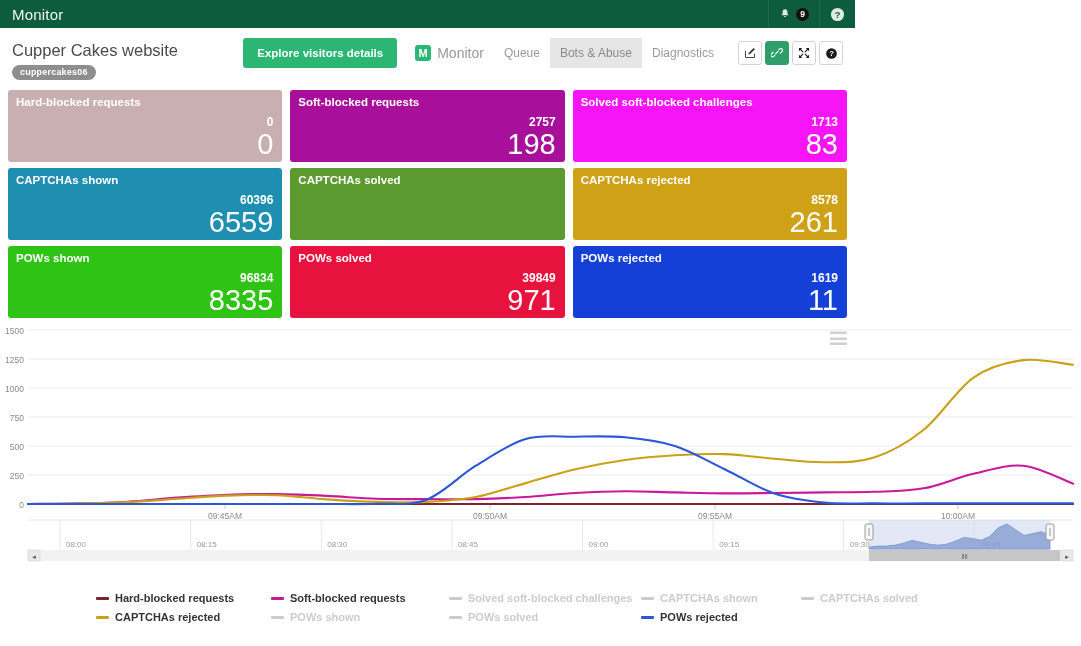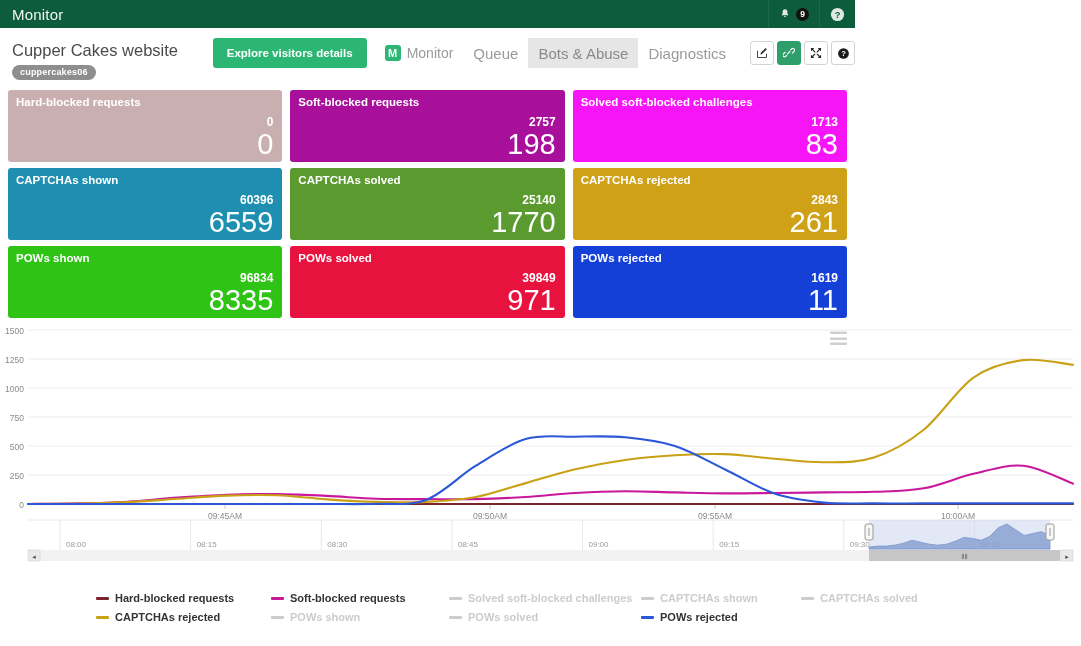--- a/index.html
+++ b/index.html
@@ -41,32 +41,32 @@
 
   
   .subhead { position: relative; height: 62px; padding: 12px 12px 0 12px; }
   .page-title { font-size: 16.5px; color: #4a4a4a; font-weight: 400; line-height: 20px; }
   .pill {
     display: inline-block; margin-top: 5px;
     background: #8e8e8e; color: #fff; font-size: 9px; font-weight: bold;
     border-radius: 8px; padding: 2px 8px 3px 8px; letter-spacing: .2px;
   }
   .subhead-right {
-    position: absolute; right: 0; top: 10px;
+    position: absolute; right: 12px; top: 10px;
     display: flex; align-items: center; gap: 8px;
   }
   .btn-explore {
     background: #2cb673; color: #fff; border: none;
     font-size: 11.5px; font-weight: bold; border-radius: 3px;
     padding: 0 14px; height: 30px; cursor: pointer; white-space: nowrap;
   }
   .navgroup { display: flex; align-items: stretch; height: 30px; }
   .nav-tab {
     display: flex; align-items: center; gap: 6px;
-    padding: 0 10px; font-size: 15px; color: #9a9a9a; cursor: pointer;
+    padding: 0 10px; font-size: 12px; color: #9a9a9a; cursor: pointer;
     background: #fff; white-space: nowrap;
   }
   .nav-tab.active { color: #9a9a9a; font-size: 14px; }
   .nav-tab.selected { background: #e6e6e6; color: #8a8a8a; }
   .m-badge {
     width: 16px; height: 16px; background: #2cb673; color: #fff;
     font-size: 11px; font-weight: bold; border-radius: 3px;
     display: inline-flex; align-items: center; justify-content: center;
   }
   .iconbtns { display: flex; gap: 3px; margin-left: 6px; }
@@ -225,29 +225,25 @@
     <div class="tile-row">
       <div class="tile" style="background: rgb(30, 143, 176);">
         <div class="tile-label">CAPTCHAs shown</div>
         <div class="tile-nums">
           <div class="tile-sub">60396</div>
           <div class="tile-main">6559</div>
         </div>
       </div>
       <div class="tile" style="background: rgb(90, 154, 46);">
         <div class="tile-label">CAPTCHAs solved</div>
-        <div class="tile-nums">
-          <div class="tile-sub">25140</div>
-          <div class="tile-main">1770</div>
-        </div>
       </div>
       <div class="tile" style="background: rgb(207, 161, 23);">
         <div class="tile-label">CAPTCHAs rejected</div>
         <div class="tile-nums">
-          <div class="tile-sub">2843</div>
+          <div class="tile-sub">8578</div>
           <div class="tile-main">261</div>
         </div>
       </div>
     </div>
 
     <div class="tile-row">
       <div class="tile" style="background: rgb(47, 195, 22);">
         <div class="tile-label">POWs shown</div>
         <div class="tile-nums">
           <div class="tile-sub">96834</div>

